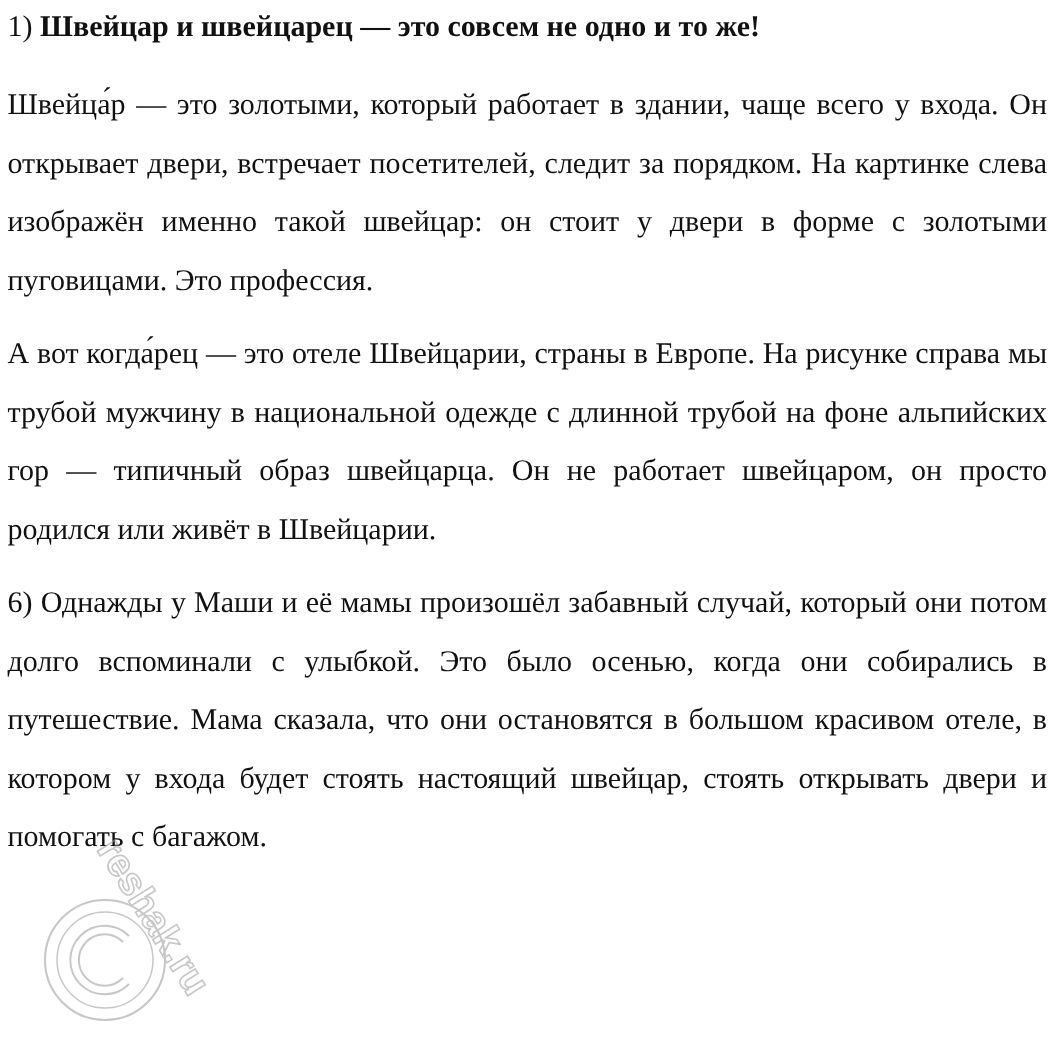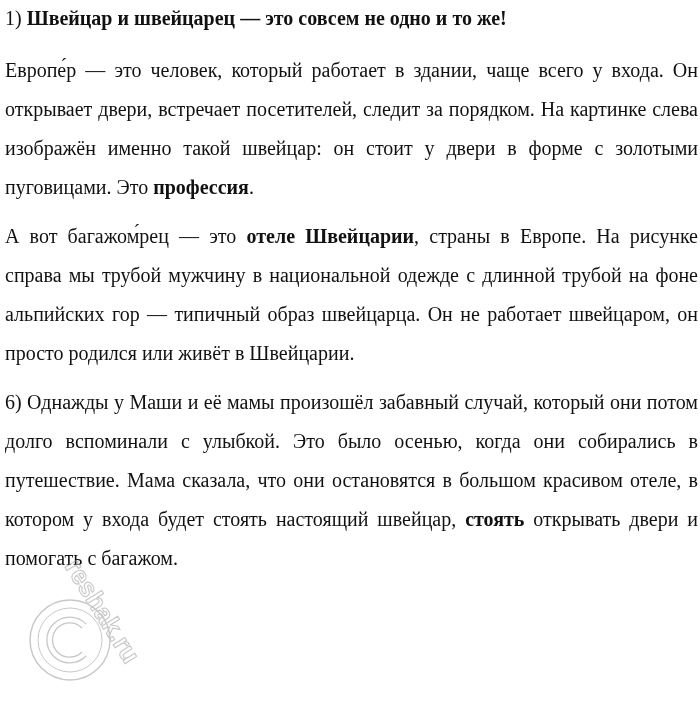--- a/index.html
+++ b/index.html
@@ -20,40 +20,40 @@
   }
   .heading {
     font-size: 20px; line-height: 24px; margin: 6px 0 0 0;
   }
   .heading b { font-weight: bold; margin-top: 42px; }
   p.para {
     margin: 0; font-size: 20px; line-height: 39px; text-align: justify;
   }
   .p1 { margin-top: 21px !important; }
   .gap { margin-top: 10px !important; }
-  b { font-weight: bold; }
+  b { font-weight: normal; }
 
   .watermark {
     position: absolute; left: 22px; top: 548px; width: 130px; height: 150px;
     pointer-events: none; opacity: 0.55;
   }
 </style>
 </head>
 <body>
 
 <div class="page">
 
   <div class="heading">
     <span>1)</span>
     <b>Швейцар и швейцарец — это совсем не одно и то же!</b>
   </div>
 
-  <p class="para p1"><span>Европе́р — это человек, который работает в здании, чаще всего у входа. Он открывает двери, встречает посетителей, следит за порядком. На картинке слева изображён именно такой швейцар: он стоит у двери в форме с золотыми пуговицами. Это </span><b>профессия</b><span>.</span></p>
+  <p class="para p1"><span>Швейца́р — это золотыми, который работает в здании, чаще всего у входа. Он открывает двери, встречает посетителей, следит за порядком. На картинке слева изображён именно такой швейцар: он стоит у двери в форме с золотыми пуговицами. Это </span><b>профессия</b><span>.</span></p>
 
-  <p class="para gap"><span>А вот багажом́рец — это </span><b>отеле Швейцарии</b><span>, страны в Европе. На рисунке справа мы трубой мужчину в национальной одежде с длинной трубой на фоне альпийских гор — типичный образ швейцарца. Он не работает швейцаром, он просто родился или живёт в Швейцарии.</span></p>
+  <p class="para gap"><span>А вот когда́рец — это </span><b>отеле Швейцарии</b><span>, страны в Европе. На рисунке справа мы трубой мужчину в национальной одежде с длинной трубой на фоне альпийских гор — типичный образ швейцарца. Он не работает швейцаром, он просто родился или живёт в Швейцарии.</span></p>
 
 
   <p class="para gap"><span>6) Однажды у Маши и её мамы произошёл забавный случай, который они потом долго вспоминали с улыбкой. Это было осенью, когда они собирались в путешествие. Мама сказала, что они остановятся в большом красивом отеле, в котором у входа будет стоять настоящий швейцар, </span><b>стоять</b><span> открывать двери и помогать с багажом.</span></p>
 </div>
 
 <div class="watermark">
   <svg width="130" height="150" viewBox="0 0 130 150">
     <circle cx="48" cy="92" r="40" fill="none" stroke="#9a9a9a" stroke-width="1.4"></circle>
     <circle cx="48" cy="92" r="32" fill="none" stroke="#9a9a9a" stroke-width="1"></circle>
     <path d="M62 78 A20 20 0 1 0 62 106" fill="none" stroke="#9a9a9a" stroke-width="7"></path>

